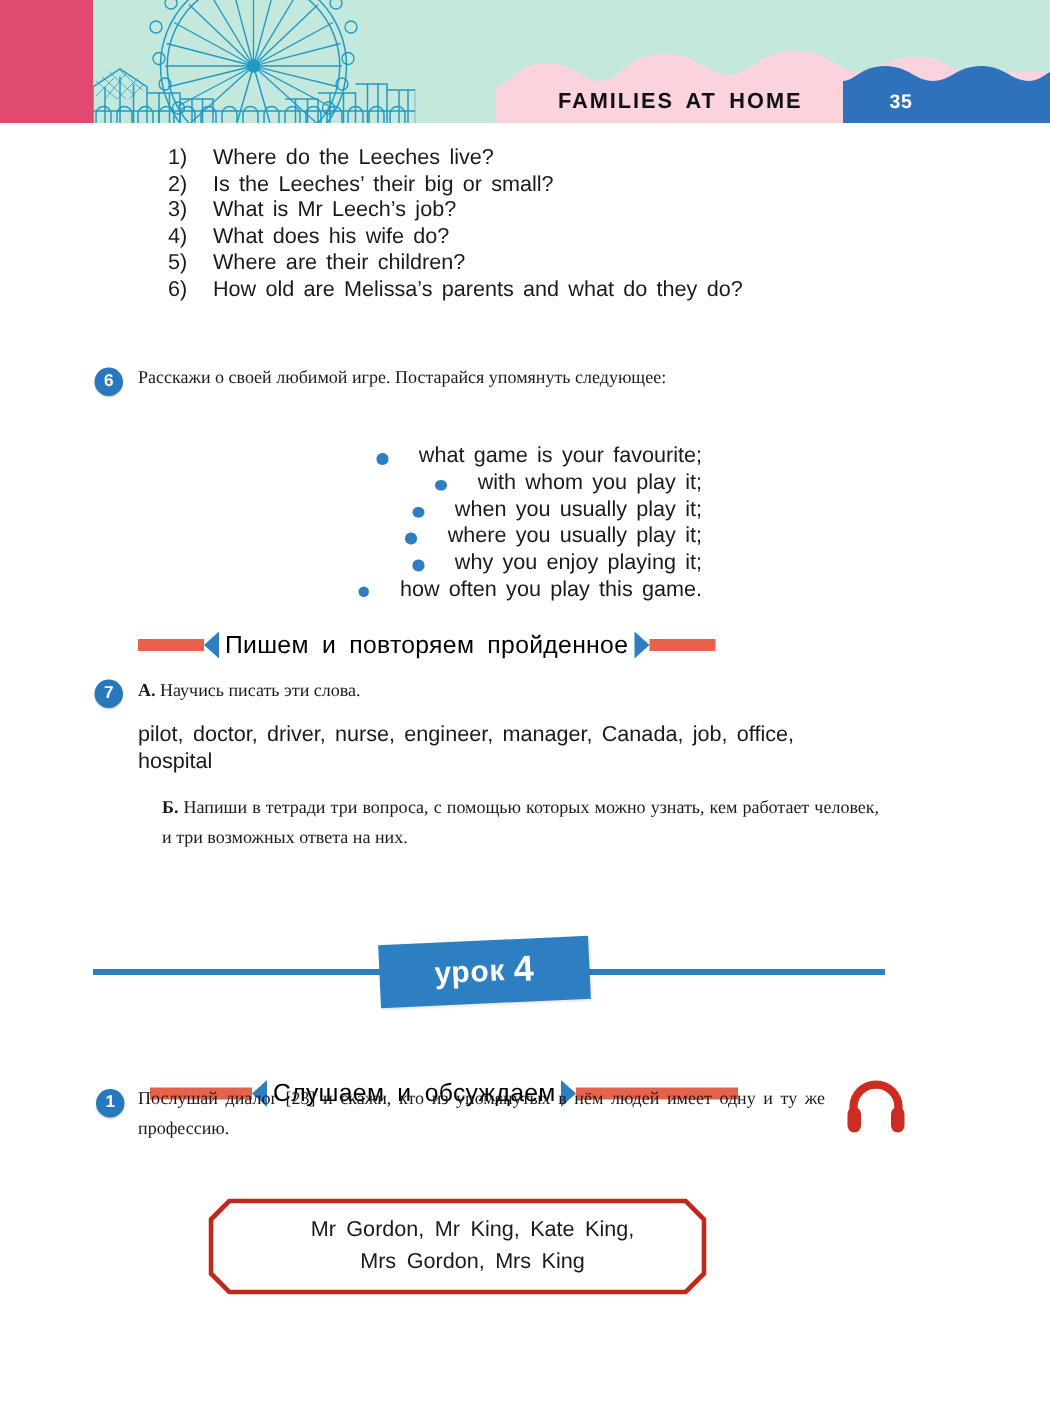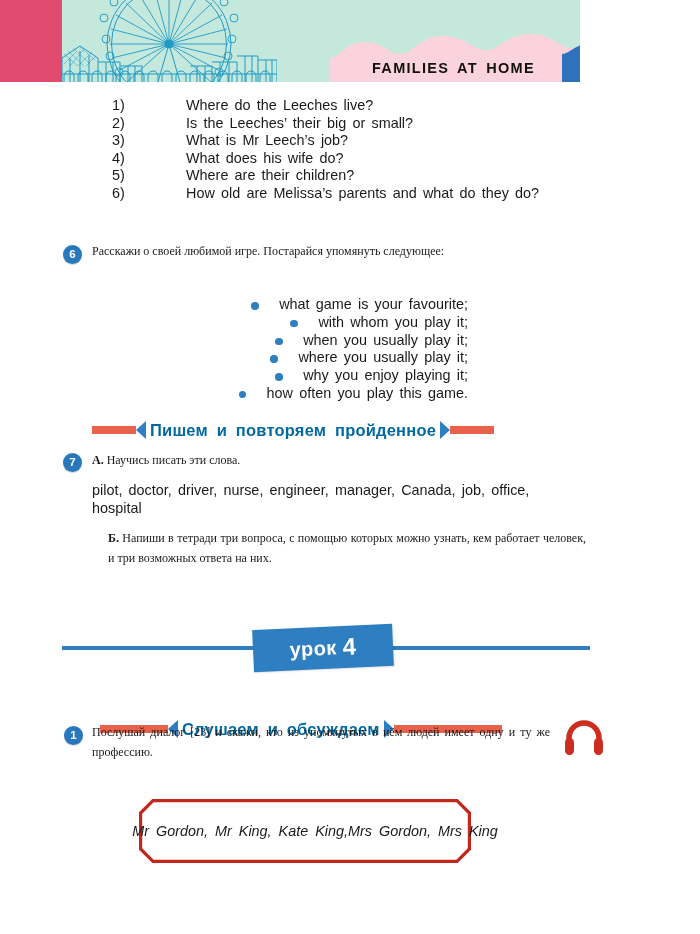--- a/index.html
+++ b/index.html
@@ -13,21 +13,21 @@
     position: relative;
     overflow: hidden;
     font-family: "Liberation Sans", sans-serif;
     color: #1a1a1a;
   }
 
   
   .header {
     position: absolute;
     left: 0; top: 0;
-    width: 580px; height: 82px;
+    width: 700px; height: 82px;
     overflow: hidden;
   }
   .hdr-crimson {
     position: absolute;
     left: 0; top: 0;
     width: 62px; height: 82px;
     background: #e04a6e;
   }
   .hdr-mint {
     position: absolute;
@@ -104,21 +104,21 @@
     width: 480px;
   }
   .qrow {
     display: flex;
     align-items: flex-start;
   }
   .qnum {
     width: 30px;
     flex: 0 0 30px;
   }
-  .qtxt { flex: 1 1 auto; margin-left: 44px; }
+  .qtxt { flex: 1 1 auto; }
   .qtxt.justify {
     text-align: justify;
     text-align-last: left;
   }
 
   
   .badge {
     position: absolute;
     width: 19px; height: 19px;
     border-radius: 50%;
@@ -185,22 +185,22 @@
   .rib-arrow-r {
     width: 0; height: 0;
     border-top: 9px solid transparent;
     border-bottom: 9px solid transparent;
     border-left: 10px solid #2e7ec2;
     margin-left: 4px;
   }
   .rib-label {
     font-family: "Liberation Sans", sans-serif;
     font-size: 16.5px;
-    font-weight: 700;
-    color: #0369a1;
+    font-weight: 400;
+    color: #000000;
     word-spacing: 4px;
     letter-spacing: 0.2px;
   }
 
   #ribbon-write { left: 92px; top: 418px; }
   #ribbon-write .rib-bar-l { width: 44px; }
   #ribbon-write .rib-bar-r { width: 44px; }
 
   #ribbon-listen { left: 100px; top: 717px; }
   #ribbon-listen .rib-bar-l { width: 68px; }
@@ -288,24 +288,23 @@
   }
   .namesbox svg {
     position: absolute;
     left: 0; top: 0;
   }
   .names-inner {
     position: absolute;
     left: 0; top: 0;
     width: 352px; height: 64px;
     display: flex;
-    flex-direction: row;
+    flex-direction: column;
     align-items: center;
     justify-content: center;
-    font-style: italic;
   }
   .names-line {
     font-family: "Liberation Sans", sans-serif;
     font-size: 14.4px;
     color: #1a1a1a;
     word-spacing: 3px;
     line-height: 21px;
     white-space: nowrap;
   }
 </style>

